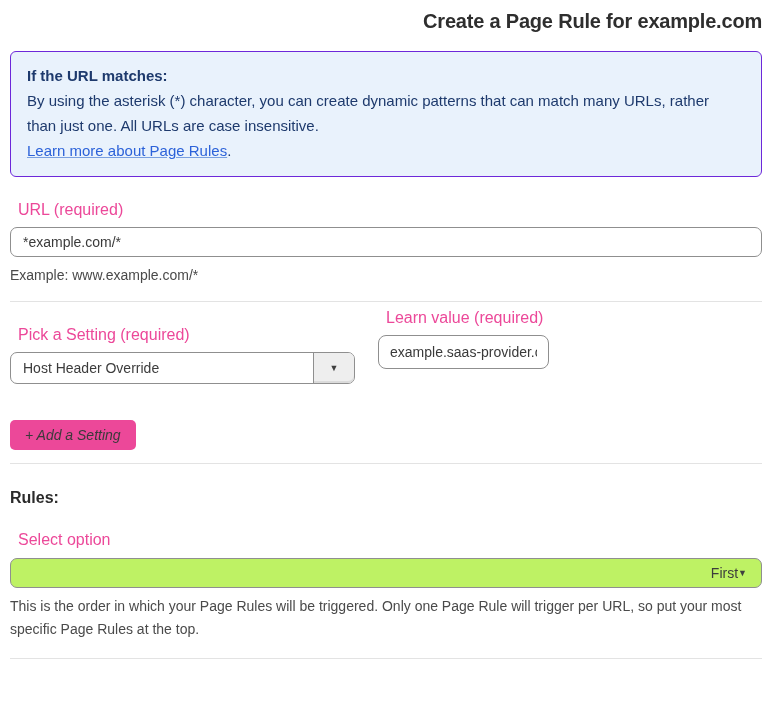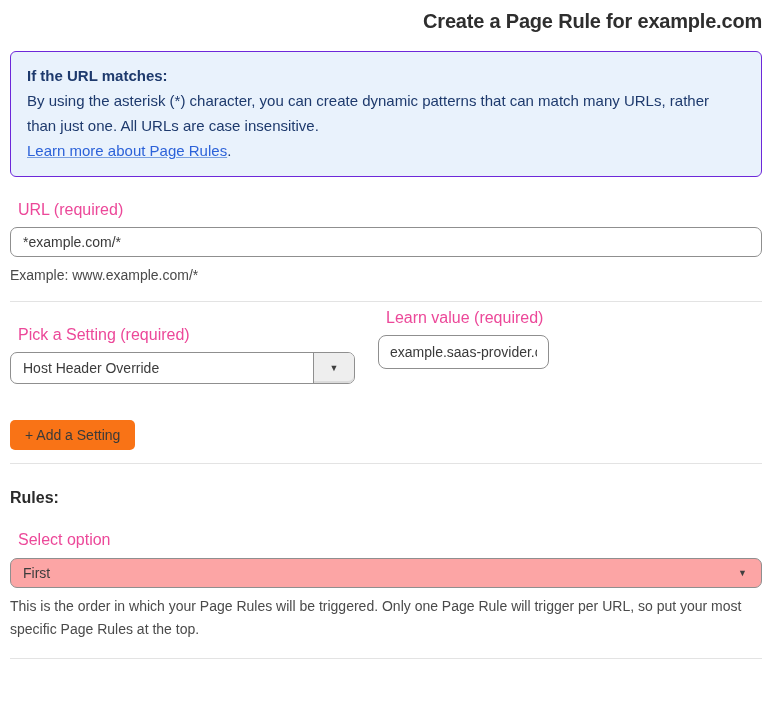--- a/index.html
+++ b/index.html
@@ -95,37 +95,39 @@
     padding: 0 11px;
     font-family: "Liberation Sans", sans-serif;
     font-size: 14px; color: #3a3a3a;
     outline: none;
   }
 
   .btn {
     display: inline-flex; align-items: center; justify-content: center;
     height: 31px;
     border: none; border-radius: 5px;
-    background: #f97316; color: #3a3a3a;
+    background: #ec4899; color: #3a3a3a;
     font-family: "Liberation Sans", sans-serif;
     font-size: 14px;
     padding: 0 16px;
     cursor: pointer;
+    font-style: italic;
   }
   .add-setting-btn { margin-top: 36px; height: 30px; padding: 0 15px; border-radius: 5px; }
 
   .order-select {
     margin-top: 9px;
     width: 752px; height: 30px;
     border: 1px solid #8f8f8f;
     border-radius: 7px;
-    background: #fca5a5;
+    background: #bef264;
     display: flex; align-items: center;
     padding: 0 14px 0 12px;
     cursor: pointer;
+    text-align: right;
   }
   .order-select .select-value { flex: 1; font-size: 14px; color: #3c3c3c; }
 
   .order-hint { margin-top: 7px; font-size: 14px; color: #4a4a4a; line-height: 23px; max-width: 752px; }
 </style>
 </head>
 <body>
 
 <div class="page">
 

